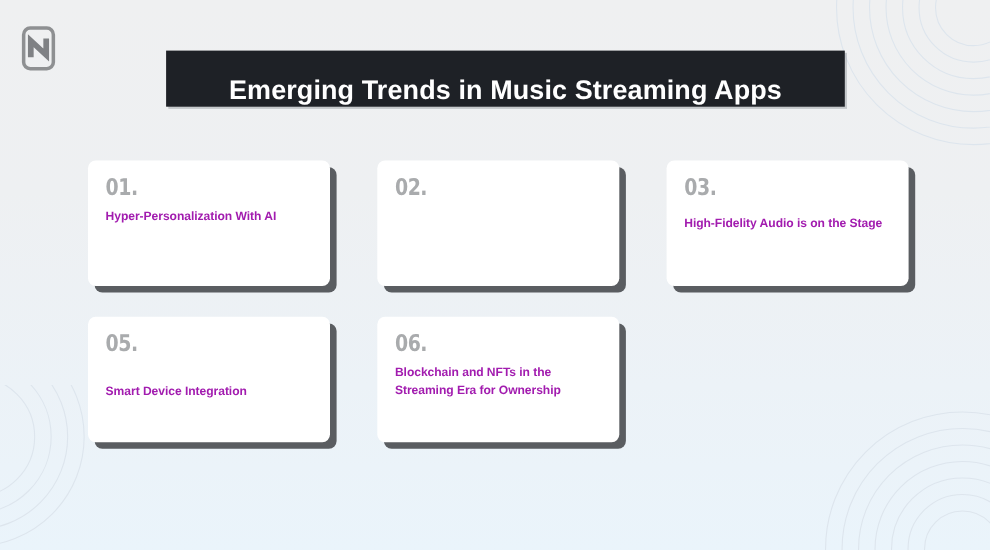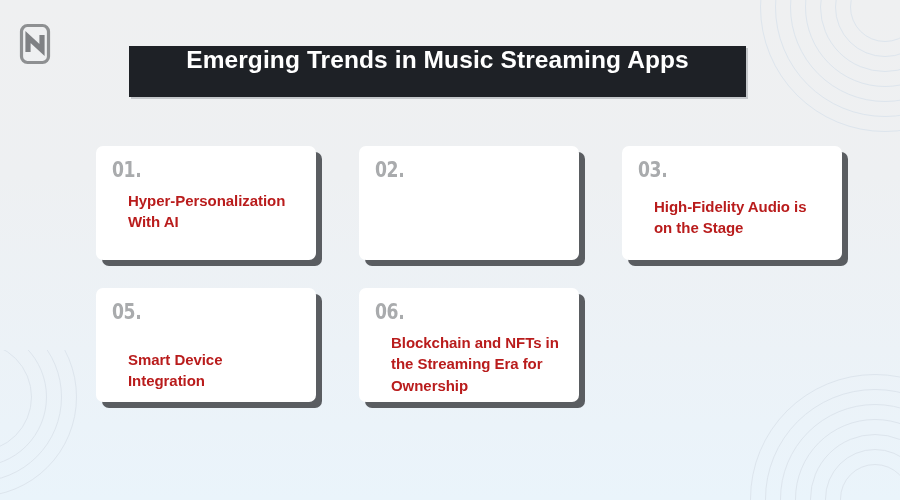--- a/index.html
+++ b/index.html
@@ -35,42 +35,42 @@
     position: absolute;
     left: 19px;
     top: 23px;
     width: 32px;
     height: 42px;
   }
 
   
   .title-banner {
     position: absolute;
-    left: 129px;
+    left: 151px;
     top: 46px;
     width: 617px;
     height: 51px;
     background: #1e2126;
     display: flex;
-    align-items: flex-start;
+    align-items: flex-end;
     justify-content: center;
     box-shadow: 2px 2px 0 rgba(120,126,133,0.35);
   }
   .title-text {
     color: #ffffff;
     font-size: 24.5px;
     font-weight: bold;
     letter-spacing: 0.1px;
     white-space: nowrap;
   }
 
   
   .grid {
     position: absolute;
-    left: 96px;
+    left: 80px;
     top: 146px;
     width: 745px;
     display: grid;
     grid-template-columns: repeat(3, 220px);
     grid-template-rows: 114px 114px;
     column-gap: 43px;
     row-gap: 28px;
   }
 
   .card {
@@ -89,26 +89,25 @@
     font-weight: bold;
     color: #a9abad;
     letter-spacing: -0.5px;
     line-height: 1;
     margin-bottom: 9px;
     transform: scaleX(0.82);
     transform-origin: left center;
   }
 
   .card-title {
-    font-size: 15px;
+    font-size: 11px;
     font-weight: bold;
-    color: #b91c1c;
+    color: #a21caf;
     line-height: 1.42;
     letter-spacing: -0.05px;
-    margin-left: 16px;
   }
 
   .card.align-mid .card-title { margin-top: 6px; }
   .card.align-low .card-title { margin-top: 17px; }
 </style>
 </head>
 <body>
 
 <div class="deco-tr-wrap">
   <div class="ring" style="width:70px;height:70px;right:-20px;top:-28px;"></div>

